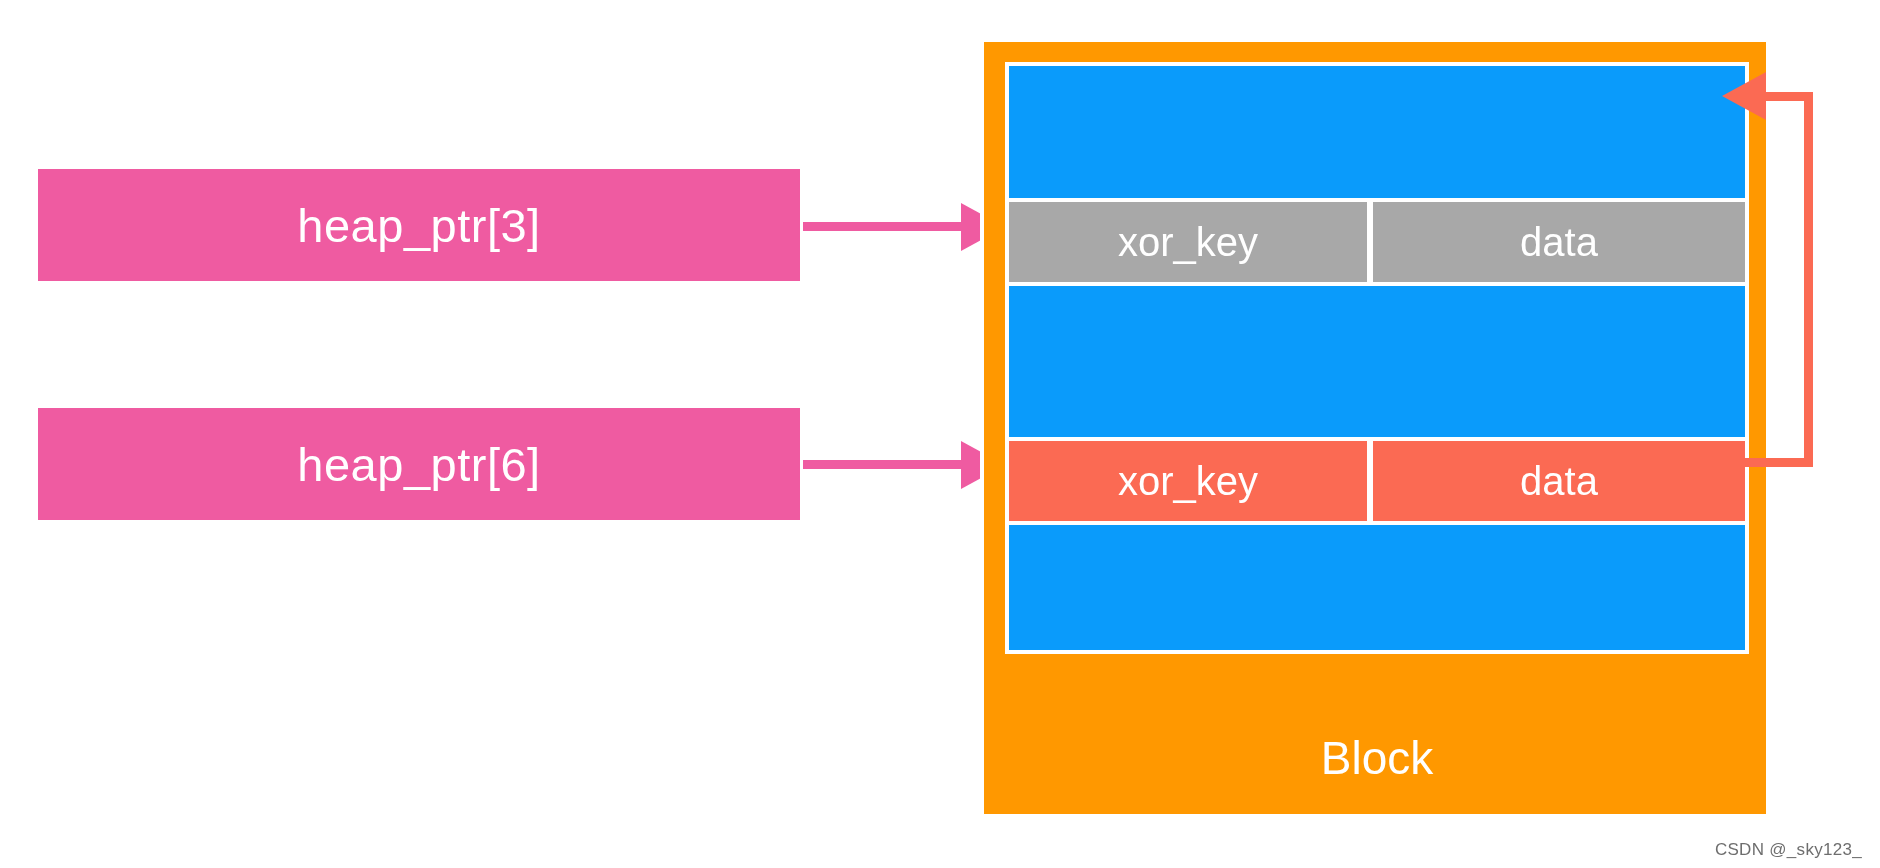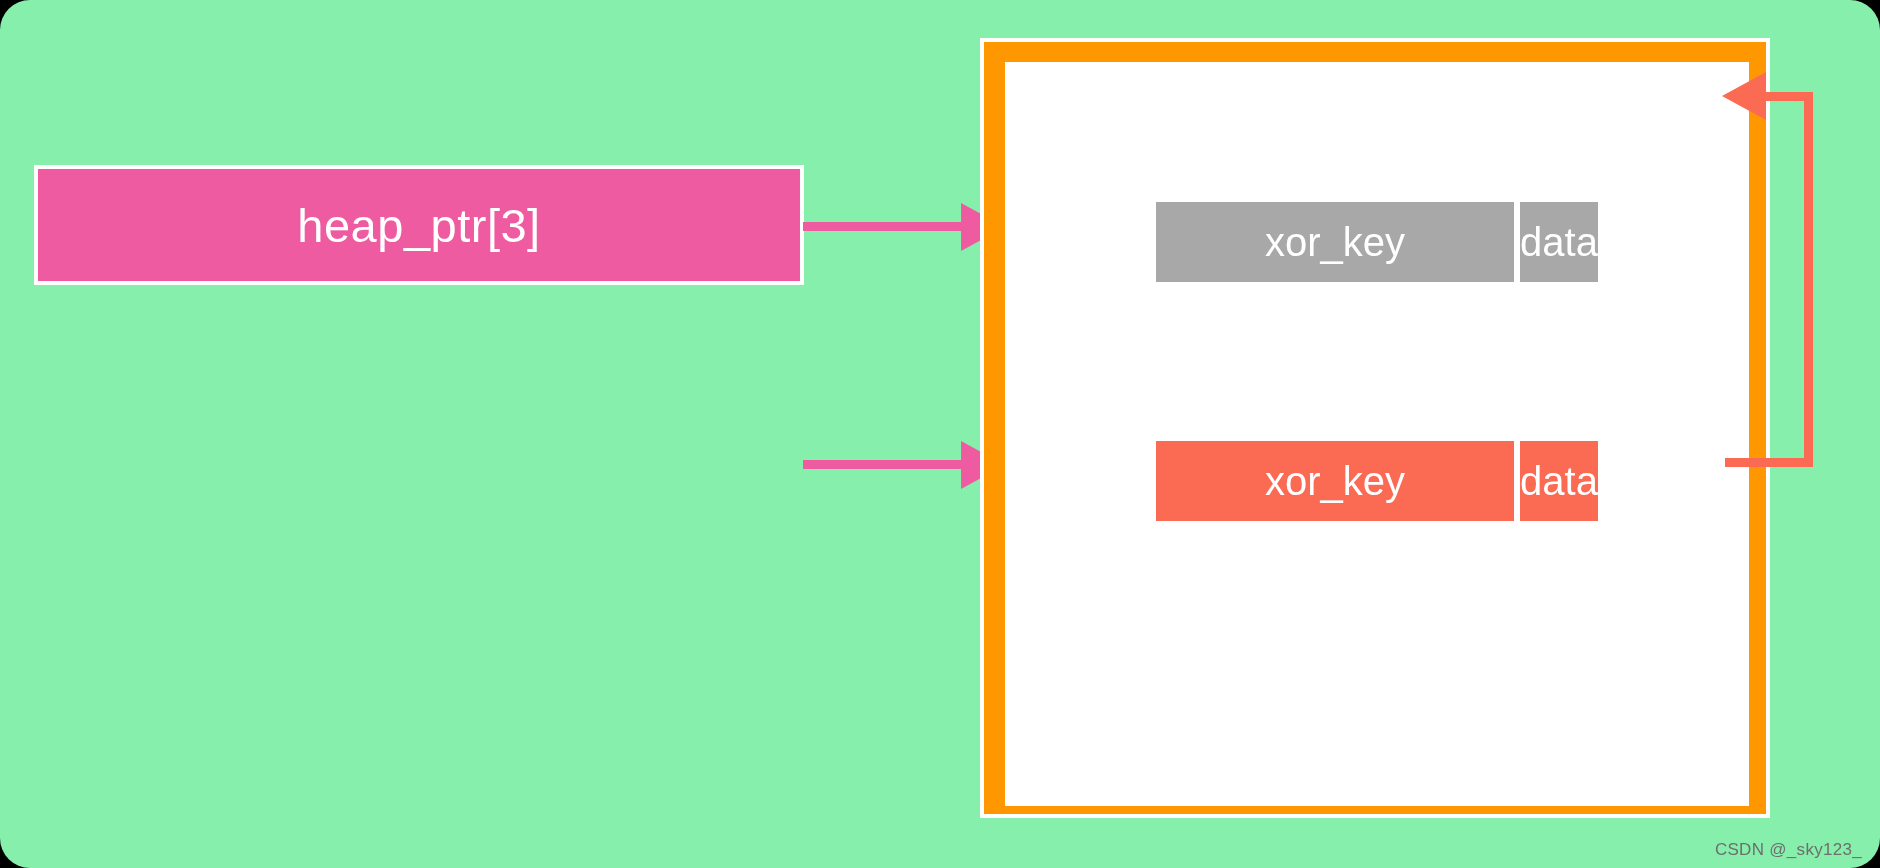--- a/index.html
+++ b/index.html
@@ -8,23 +8,22 @@
     padding: 0;
     background: #000000;
   }
   body {
     font-family: "Liberation Sans", sans-serif;
   }
   #stage {
     position: relative;
     width: 1880px;
     height: 868px;
-    background: #86efac;
+    background: #ffffff;
     overflow: hidden;
-    border-radius: 30px;
   }
 
   
   .ptr-box {
     position: absolute;
     background: #ef5ba1;
     border: 4px solid #ffffff;
     box-sizing: border-box;
     display: flex;
     align-items: center;
@@ -69,27 +68,26 @@
     height: 780px;
     background: #ff9800;
     border: 4px solid #ffffff;
     box-sizing: border-box;
   }
   #block-inner {
     position: absolute;
     left: 21px;
     top: 20px;
     width: 744px;
-    height: 744px;
+    height: 592px;
     border: 4px solid #ffffff;
     box-sizing: border-box;
     background: #ffffff;
     display: flex;
     flex-direction: column;
-    align-items: center;
   }
   .chunk-free {
     background: #0a9bfb;
     margin: 0;
   }
   .chunk-row {
     display: flex;
     background: #ffffff;
   }
   .chunk-cell {
@@ -149,20 +147,23 @@
 <body>
 
 <div id="stage">
 
   <div id="ptr-box-1" class="ptr-box">
     <span class="ptr-label">heap_ptr[3]</span>
   </div>
   <div id="pink-arrow-shaft-1" class="pink-arrow-shaft"></div>
   <div id="pink-arrow-head-1" class="pink-arrow-head"></div>
 
+  <div id="ptr-box-2" class="ptr-box">
+    <span class="ptr-label">heap_ptr[6]</span>
+  </div>
   <div id="pink-arrow-shaft-2" class="pink-arrow-shaft"></div>
   <div id="pink-arrow-head-2" class="pink-arrow-head"></div>
 
   <div id="block">
 
     <div id="block-inner">
 
       <div class="chunk-free" style="height:132px"></div>
 
       <div class="chunk-row" style="height:4px"></div>
@@ -184,20 +185,21 @@
         <div style="width:6px;background:#ffffff"></div>
         <div class="chunk-cell c-red" style="flex:1">data</div>
       </div>
 
       <div class="chunk-row" style="height:4px"></div>
 
       <div class="chunk-free" style="flex:1"></div>
 
     </div>
 
+    <div id="block-title">Block</div>
   </div>
 
   <div id="red-seg-bottom" class="red-seg"></div>
   <div id="red-seg-right" class="red-seg"></div>
   <div id="red-seg-top" class="red-seg"></div>
   <div id="red-arrow-head"></div>
 
   <div id="watermark">CSDN @_sky123_</div>
 
 </div>

